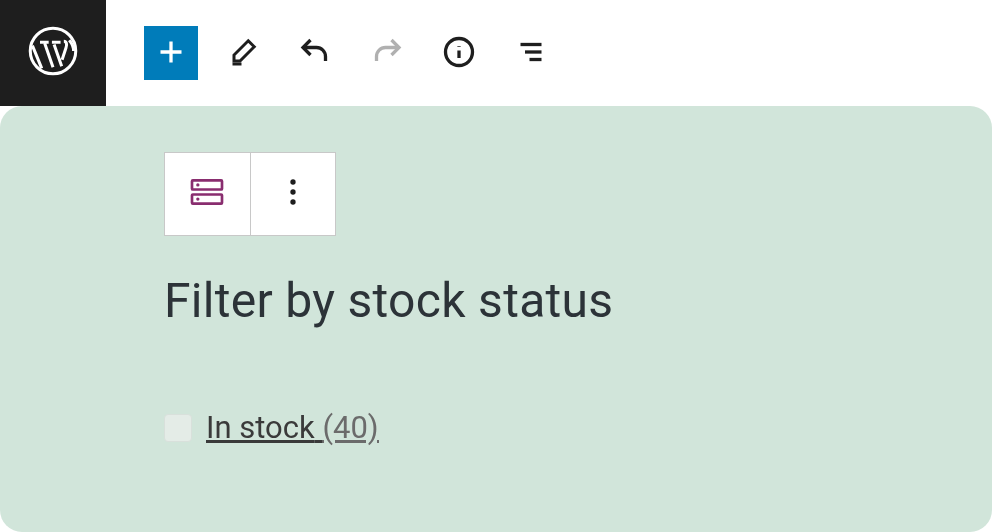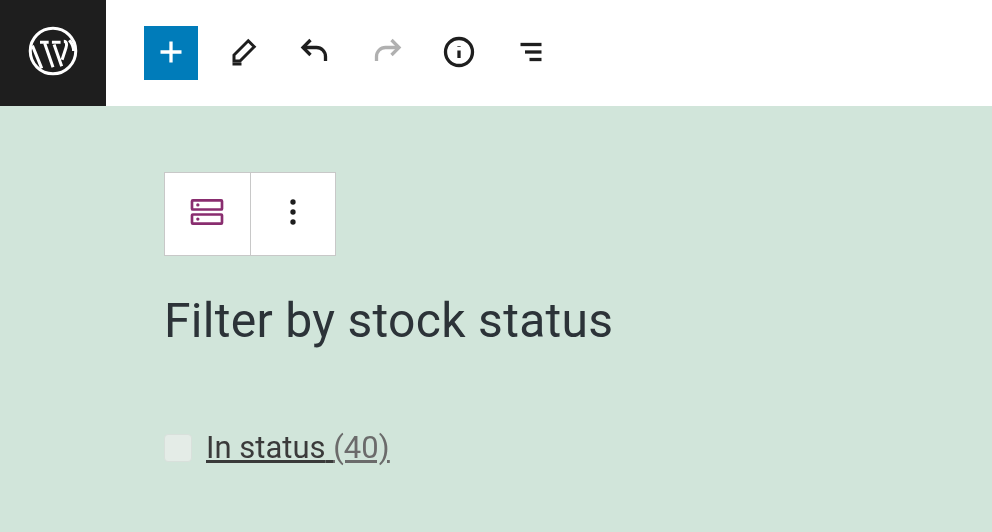--- a/index.html
+++ b/index.html
@@ -47,22 +47,23 @@
       background: #007cba;
     }
     .add-btn svg { color: #fff; }
     .tool-btn svg { width: 36px; height: 36px; }
     .tool-disabled svg { color: #b0b0b0; }
     .tool-dark svg { color: #1e1e1e; }
 
     .canvas {
       background: #d1e5da;
       height: calc(532px - 106px);
-      padding-top: 66px;
+      padding-top: 46px;
       padding-left: 164px;
+      border-radius: 22px;
     }
     .block-toolbar {
       display: flex;
       background: #fff;
       border: 1.5px solid #c8c8c8;
       width: 172px;
       height: 84px;
     }
     .block-toolbar-cell {
       flex: 1;
@@ -193,17 +194,17 @@
           </svg>
       </span>
     </div>
   </div>
 
   <h2 class="block-title">Filter by stock status</h2>
 
   <div class="filter-row">
     <div class="checkbox"></div>
     <a class="filter-label" href="#">
-      <span>In status</span>
+      <span>In stock</span>
       <span class="count-wrap">(40)</span>
     </a>
   </div>
 </div>
 
 </body></html>

